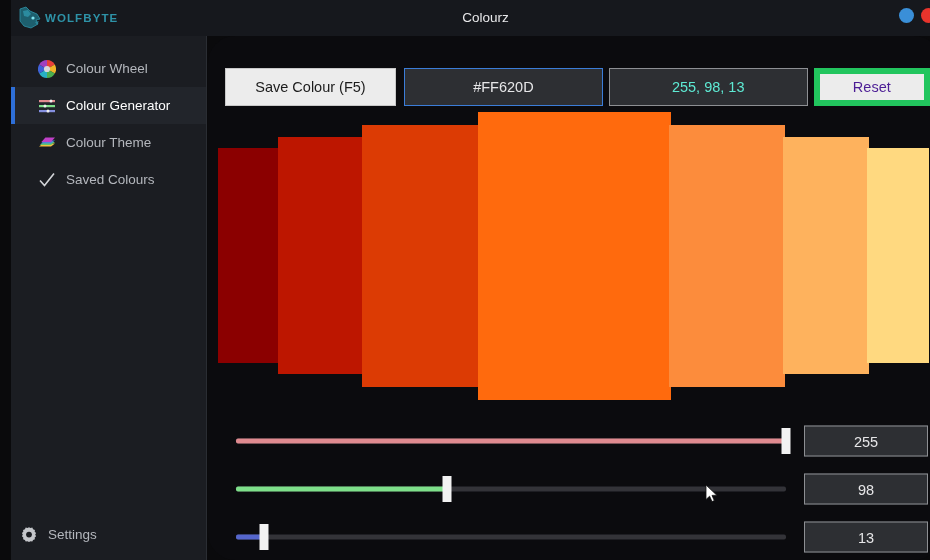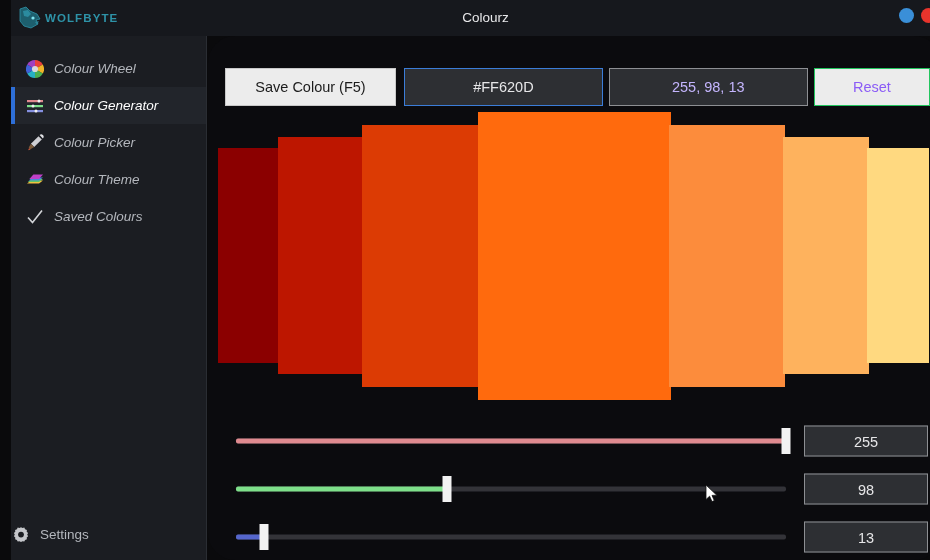--- a/index.html
+++ b/index.html
@@ -58,23 +58,22 @@
   #sidebar {
     position: absolute; left: 0; top: 36px;
     width: 196px; height: 524px;
     background: #1b1d22;
     border-right: 1px solid #2a2d33;
   }
   .nav-item {
     position: relative;
     height: 37px;
     display: flex; align-items: center;
-    padding-left: 14px;
+    padding-left: 26px;
     cursor: default;
-    font-style: italic;
   }
   .nav-item.active { background: #22252b; align-items: center; }
   .nav-item.active::before {
     content: ""; position: absolute;
     left: 0; top: 0; width: 4px; height: 37px;
     background: #2e6fd8;
   }
   .nav-icon {
     width: 20px; height: 20px; flex: none;
     margin-right: 9px;
@@ -86,21 +85,21 @@
     white-space: nowrap;
   }
   .nav-item.active .nav-label { color: #ffffff; }
 
   #nav-list { padding-top: 14px; }
 
   #settings-item {
     position: absolute; left: 0; bottom: 7px;
     width: 196px; height: 37px;
     display: flex; align-items: center;
-    padding-left: 0;
+    padding-left: 8px;
     cursor: default;
   }
   #settings-item .nav-label { color: #b4b7bd; }
 
   
   #main {
     position: absolute; left: 197px; top: 36px;
     width: 733px; height: 524px;
     background: #0b0b0e;
     border-radius: 27px;
@@ -124,27 +123,27 @@
     background: #ececec; color: #1c1c1c;
     border: 1px solid #c8c8c8;
   }
   #hex-field {
     width: 200px; margin-left: 8px;
     background: #2d2f33; color: #e6e6e8;
     border: 1px solid #3b7dd8;
   }
   #rgb-field {
     width: 200px; margin-left: 6px;
-    background: #2d2f33; color: #c4b5fd;
+    background: #2d2f33; color: #5eead4;
     border: 1px solid #8d8f93;
   }
   #reset-btn {
     width: 117px; margin-left: 6px;
-    background: #ececec; color: #8b5cf6;
-    border: 1px solid #22c55e;
+    background: #ececec; color: #4c1d95;
+    border: 6px solid #22c55e;
   }
 
   
   #swatches {
     position: absolute; left: 0; top: 76px;
     width: 733px; height: 330px;
   }
   .swatch {
     position: absolute;
     cursor: pointer;
@@ -252,31 +251,20 @@
             <circle cx="13" cy="4.1" r="1.5" fill="#f0f0f0"></circle>
             <rect x="1" y="8" width="16" height="2.2" fill="#7ee08a"></rect>
             <circle cx="7" cy="9.1" r="1.5" fill="#f0f0f0"></circle>
             <rect x="1" y="13" width="16" height="2.2" fill="#8590e0"></rect>
             <circle cx="10" cy="14.1" r="1.5" fill="#f0f0f0"></circle>
           </svg>
         </span>
         <span class="nav-label">Colour Generator</span>
       </div>
 
-      <div class="nav-item">
-        <span class="nav-icon">
-          <svg width="18" height="18" viewBox="0 0 18 18">
-            <path d="M12.5 2.2 L15.8 5.5 L8.2 13.1 L4.9 9.8 Z" fill="#cfcfd4"></path>
-            <path d="M4.9 9.8 L8.2 13.1 L4.4 15.3 L2.7 13.6 Z" fill="#7b5a3a"></path>
-            <path d="M13.6 1.1 a2.3 2.3 0 0 1 3.3 3.3 Z" fill="#e0e0e4"></path>
-            <path d="M3.1 14 L4.5 15.4 L2.2 16.2 Z" fill="#d85a3a"></path>
-          </svg>
-        </span>
-        <span class="nav-label">Colour Picker</span>
-      </div>
 
       <div class="nav-item">
         <span class="nav-icon">
           <svg width="18" height="18" viewBox="0 0 18 18">
             <path d="M1 12.5 L5 9.5 L17 9.5 L13 12.5 Z" fill="#f0c040"></path>
             <path d="M1.8 11 L5.8 8 L17 8 L13 11 Z" fill="#5fc46a"></path>
             <path d="M2.6 9.5 L6.6 6.5 L17 6.5 L13 9.5 Z" fill="#4a8ad8"></path>
             <path d="M3.4 8 L7.4 3.5 L17 3.5 L13 8 Z" fill="#c040c8"></path>
           </svg>
         </span>

